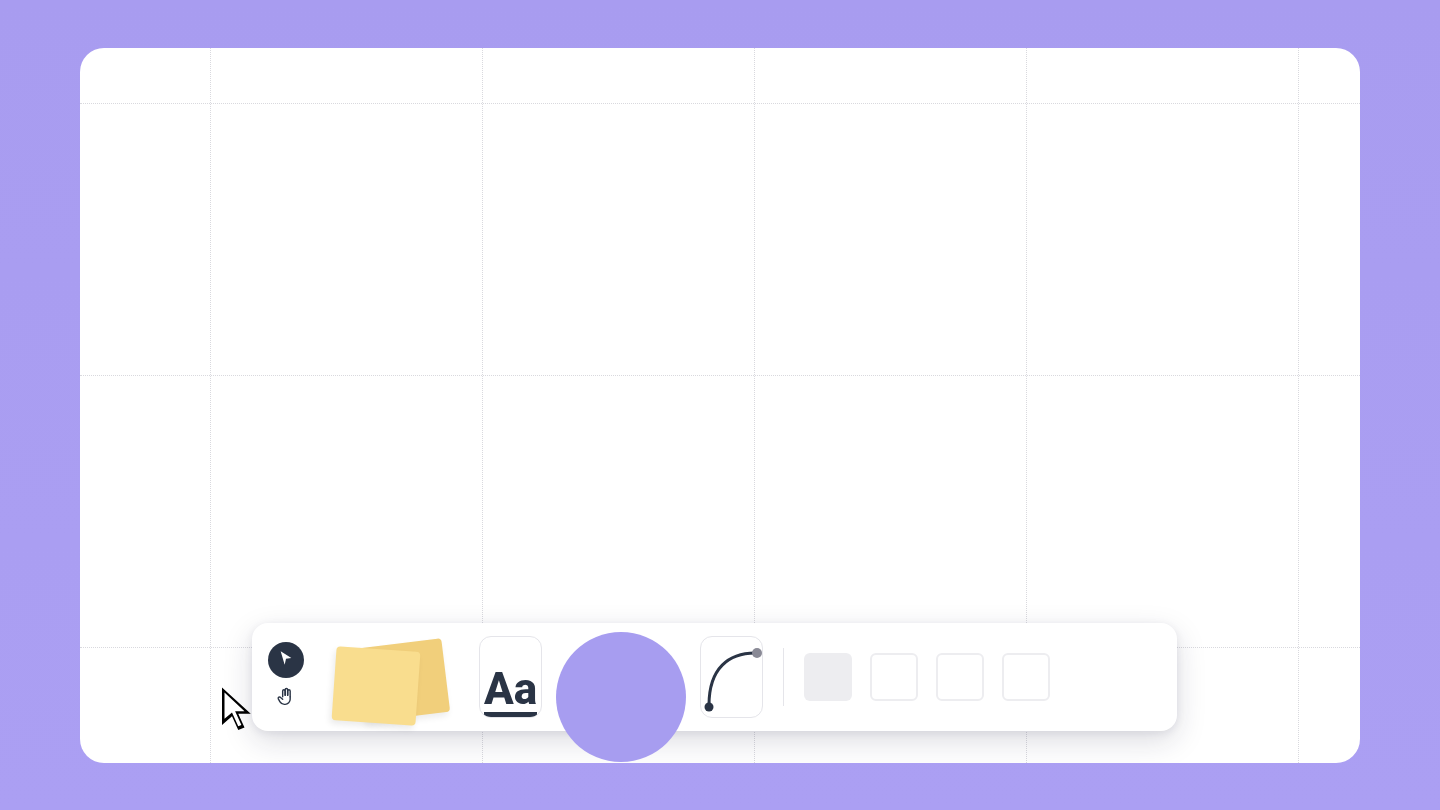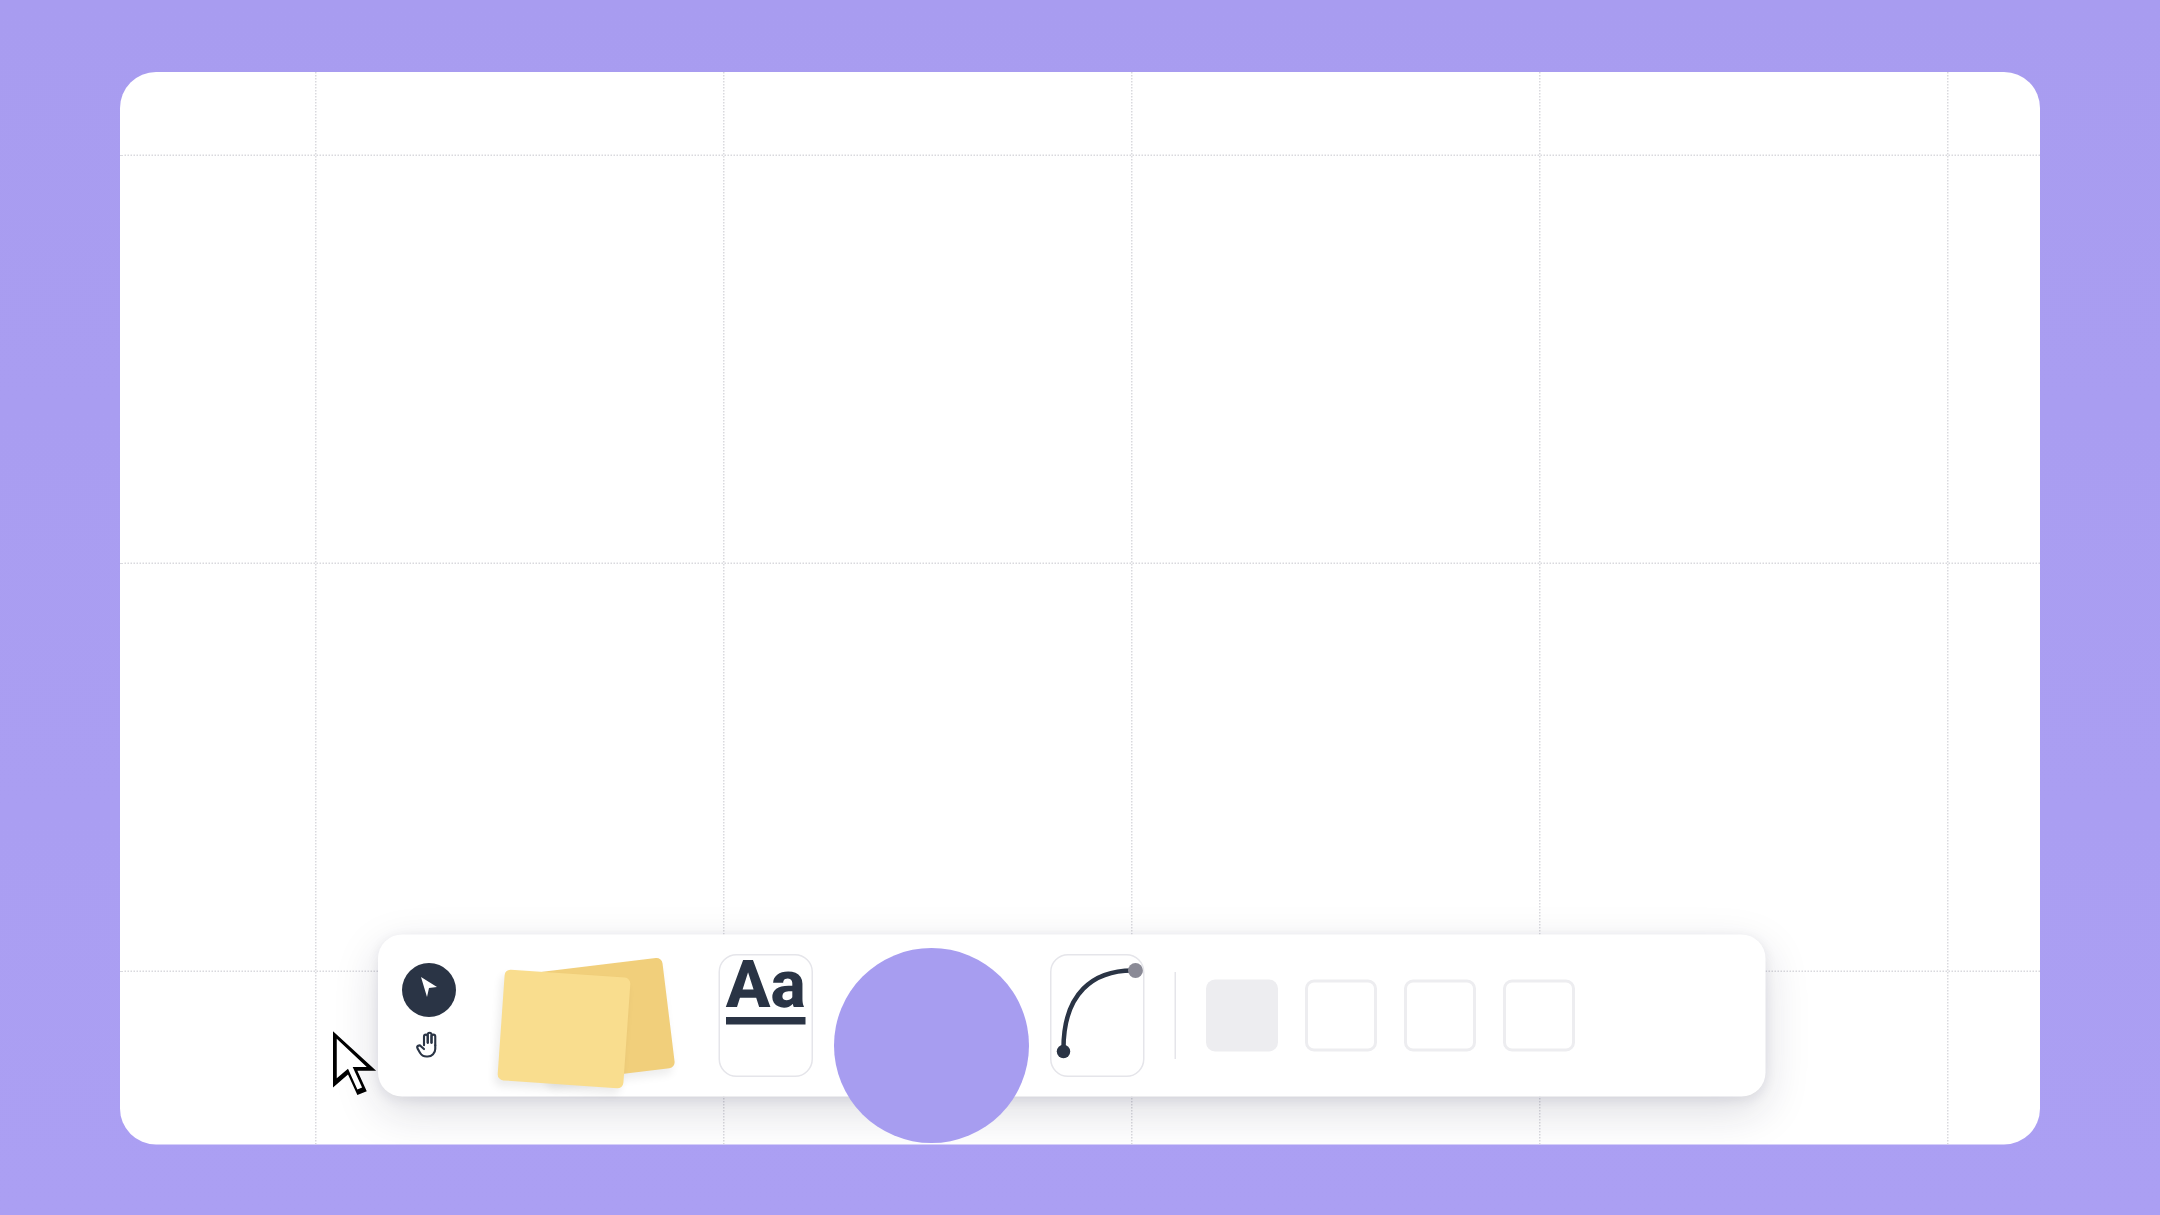--- a/index.html
+++ b/index.html
@@ -51,21 +51,21 @@
   }
   .hand-btn {
     width:28px; height:28px; display:flex; align-items:center; justify-content:center;
     color:#2a3445; cursor:pointer;
   }
 
   .tool-card {
     width:63px; height:82px;
     border:1px solid #e5e5ea;
     border-radius:12px;
-    display:flex; align-items:flex-start; justify-content:center;
+    display:flex; align-items:flex-end; justify-content:center;
     cursor:pointer;
     overflow:hidden;
     position:relative;
   }
 
   .sticky-tool {
     width:145px; height:80px;
     position:relative;
     cursor:pointer;
   }

